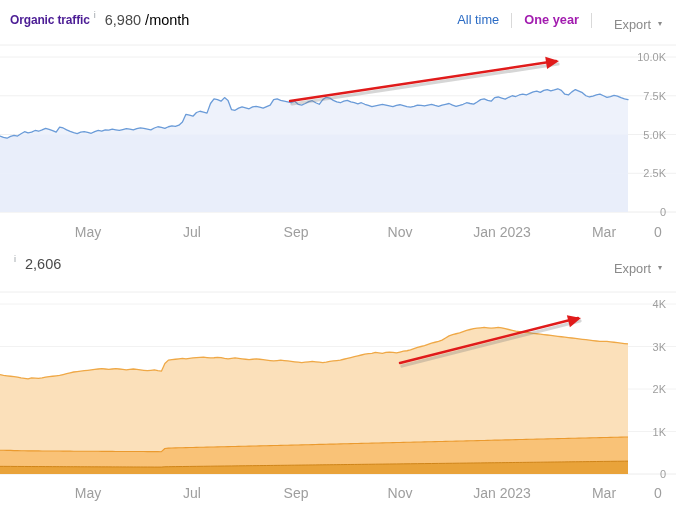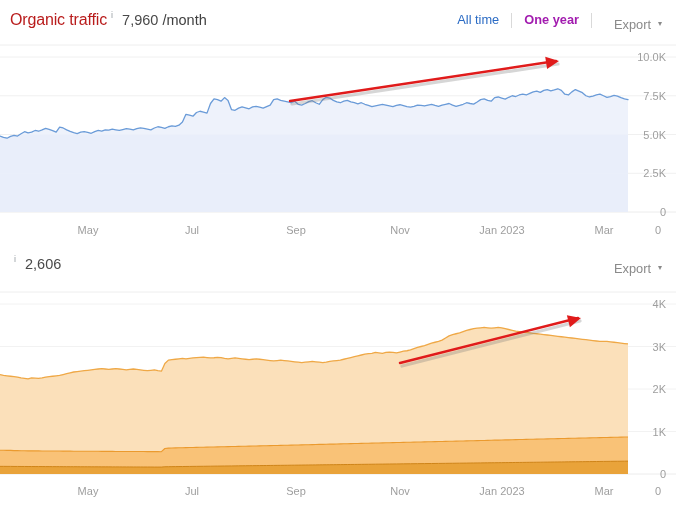--- a/index.html
+++ b/index.html
@@ -21,44 +21,44 @@
   
   .chart-header {
     position: relative;
     height: 40px;
     display: flex;
     align-items: center;
     padding: 0 14px 0 10px;
     box-sizing: border-box;
   }
   .title {
-    font-size: 16px;
-    font-weight: normal;
-    color: #b91c1c;
+    font-size: 12px;
+    font-weight: bold;
+    color: #4c1d95;
     letter-spacing: -0.15px;
     white-space: nowrap;
   }
   .info-icon {
     display: inline-block;
     font-size: 9px;
     color: #9aa0a6;
     font-style: normal;
     margin: 0 0 6px 4px;
     align-self: flex-start;
     line-height: 1;
     padding-top: 11px;
   }
   .metric {
     font-size: 14.5px;
     color: #4a4a4a;
     margin-left: 9px;
     white-space: nowrap;
     font-weight: 400;
   }
-  .metric .unit { color: #404040; }
+  .metric .unit { color: #000000; }
 
   .spacer { flex: 1 1 auto; }
 
   .range-tabs {
     display: flex;
     align-items: center;
     font-size: 12.8px;
     white-space: nowrap;
   }
   .range-tab {
@@ -99,40 +99,40 @@
   .plot-svg { display: block; }
 
   .axis-x {
     position: relative;
     height: 26px;
     width: 676px;
   }
   .axis-x span {
     position: absolute;
     top: 6px;
-    font-size: 11px;
+    font-size: 14px;
     color: #9e9e9e;
     transform: translateX(-50%);
     white-space: nowrap;
   }
   .axis-y-label {
     font-size: 11px;
     fill: #9e9e9e;
   }
 </style>
 </head>
 <body>
 
 <div class="panel">
 
   <div class="chart-header">
     <span class="title">Organic traffic</span>
     <i class="info-icon">i</i>
     <span class="metric">
-      <span>7,960</span>
+      <span>6,980</span>
       <span class="unit">/month</span>
     </span>
 
     <div class="spacer"></div>
 
     <div class="range-tabs">
       <span class="range-tab">All time</span>
       <span class="tab-sep"></span>
       <span class="range-tab active">One year</span>
       <span class="tab-sep"></span>

